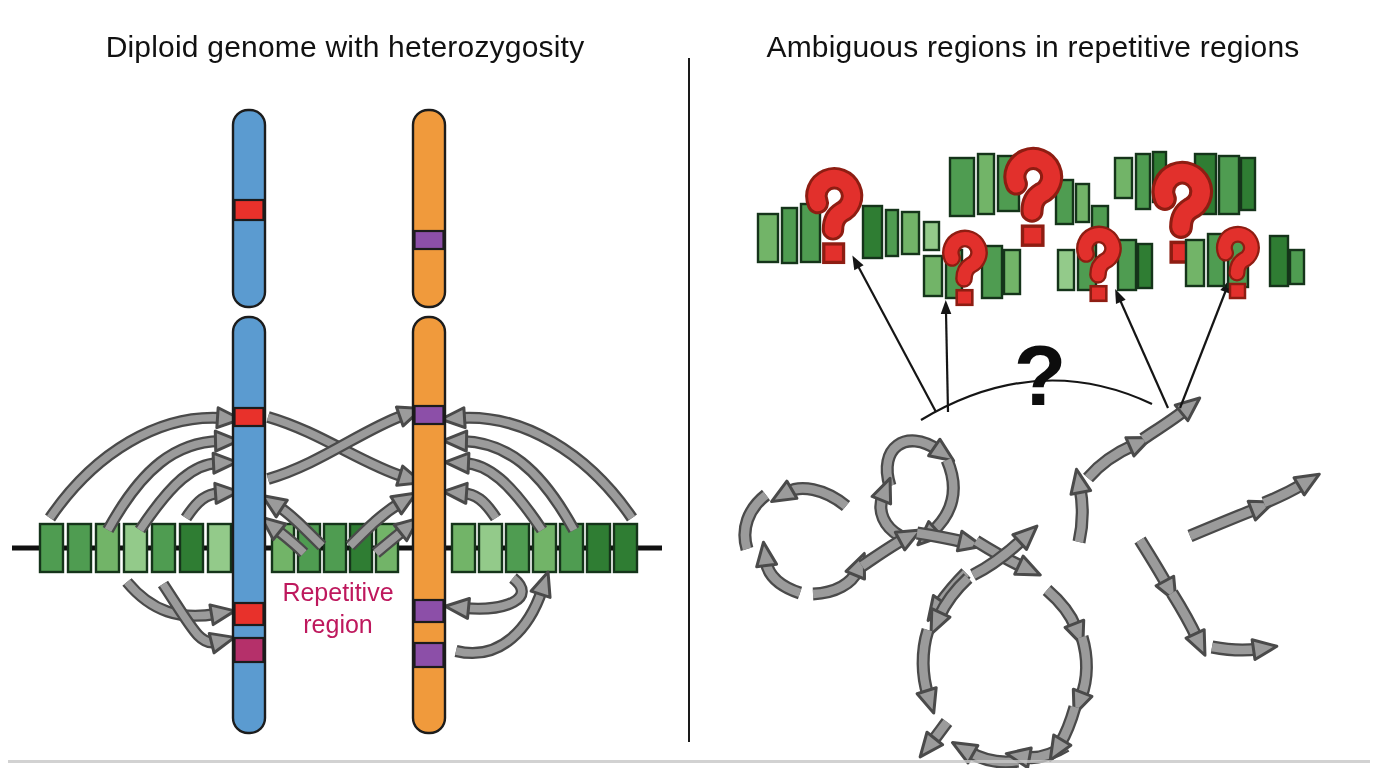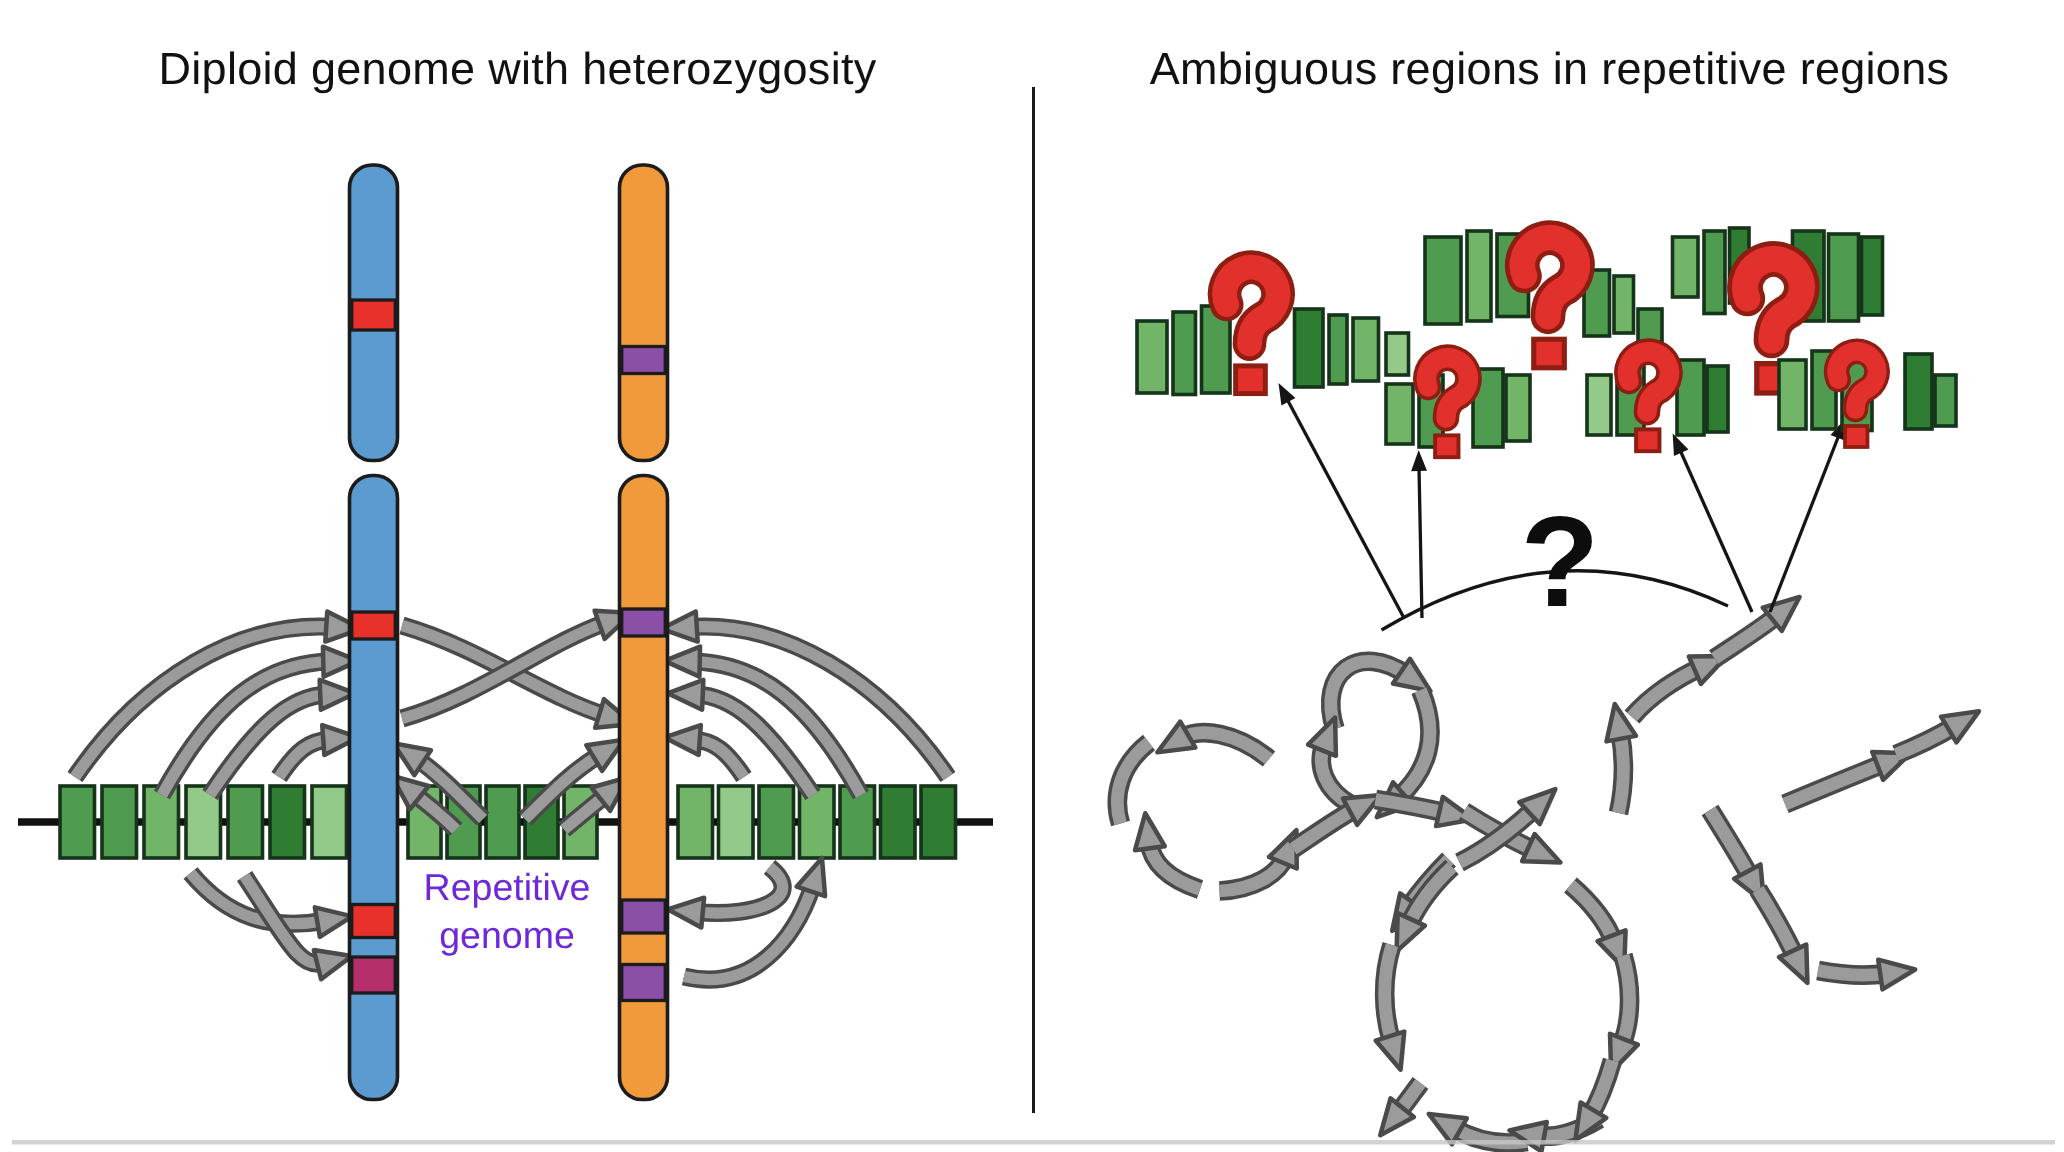--- a/index.html
+++ b/index.html
@@ -9,21 +9,21 @@
   }
   .panel-title{
     position:absolute;top:30px;font-size:30px;font-weight:500;letter-spacing:.2px;
     text-align:center;color:#111;white-space:nowrap;
   }
   #left-title{left:0;width:690px;}
   #right-title{left:690px;width:686px;}
   #divider{position:absolute;left:688px;top:58px;width:2px;height:684px;background:#1a1a1a;}
   #repeat-label{
     position:absolute;left:258px;top:576px;width:160px;text-align:center;
-    font-size:25px;line-height:32px;color:#6d28d9;
+    font-size:25px;line-height:32px;color:#be185d;
   }
   #center-qmark{
     position:absolute;left:988px;top:332px;width:104px;text-align:center;
     font-size:86px;font-weight:bold;line-height:1;color:#0d0d0d;
   }
   #bottom-artifact{position:absolute;left:8px;top:760px;width:1362px;height:3px;background:#c7c7c7;opacity:.8;}
   svg{position:absolute;left:0;top:0;}
   .arrow-under{fill:none;stroke:var(--arrow-outline);stroke-linecap:butt;}
   .arrow-body{fill:none;stroke:var(--arrow-gray);stroke-linecap:butt;}
   .thin-arrow{fill:none;stroke:#151515;stroke-width:2.2px;}
@@ -256,19 +256,19 @@
           <rect x="1228" y="232" width="20" height="55" class="block" fill="#4f9c51"></rect>
           <rect x="1270" y="236" width="18" height="50" class="block" fill="#2f7d33"></rect>
           <rect x="1290" y="250" width="14" height="34" class="block" fill="#4f9c51"></rect>
           <use href="#qmark" transform="translate(1212,228) scale(0.5)" xlink:href="#qmark"></use>
         </g>
       </g>
   </svg>
 
   <div id="repeat-label">
     <div>Repetitive</div>
-    <div>genome</div>
+    <div>region</div>
   </div>
 
   <div id="center-qmark">?</div>
 
   <div id="bottom-artifact"></div>
 </div>
 
 </body></html>

